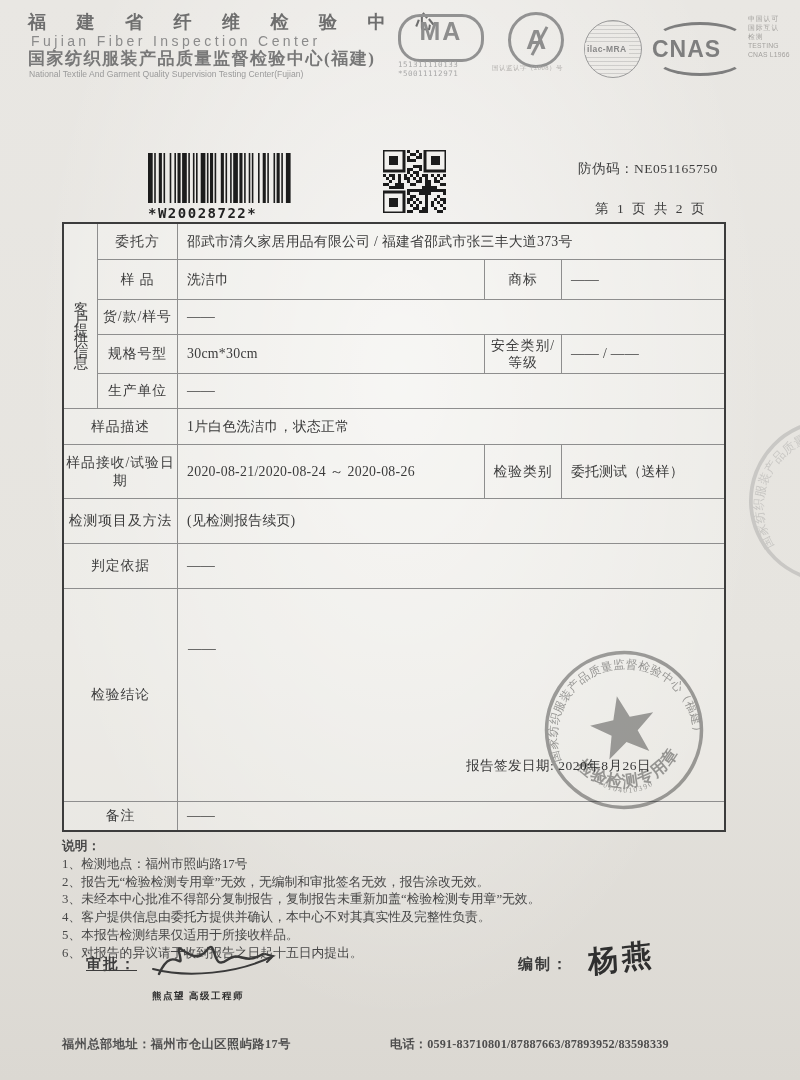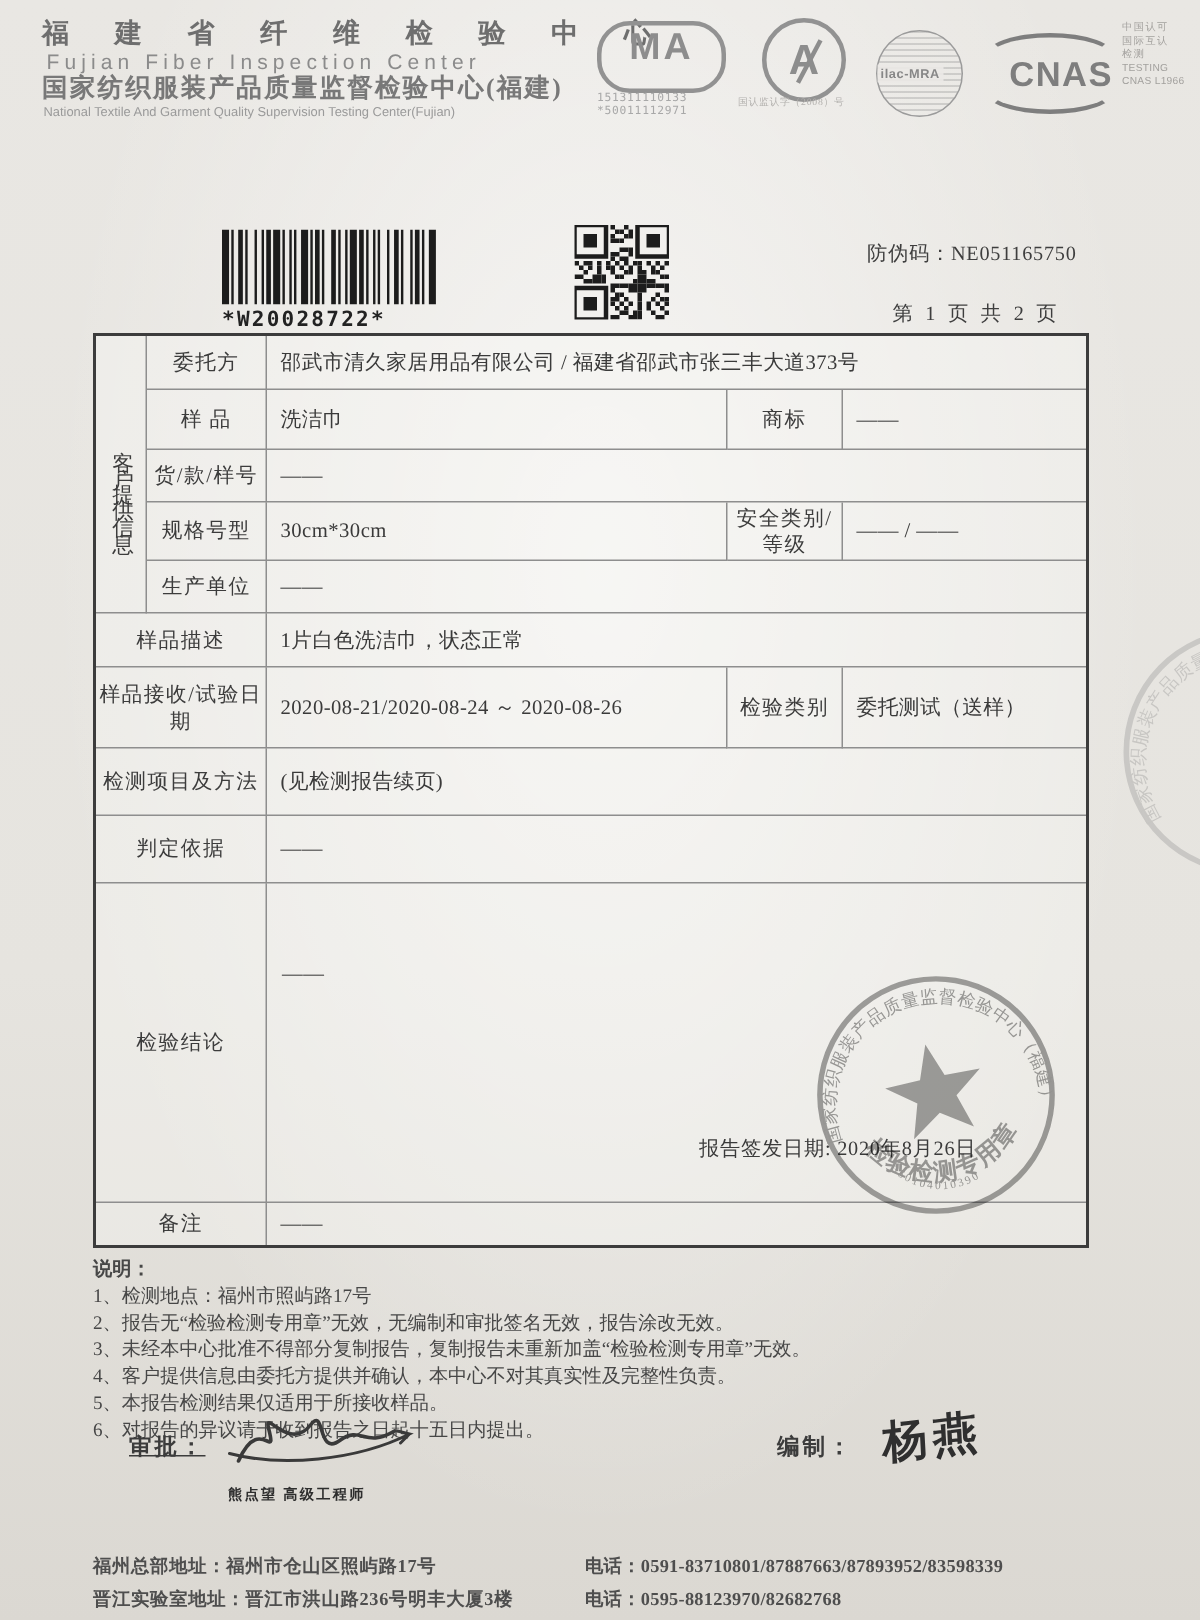--- a/index.html
+++ b/index.html
@@ -25,21 +25,21 @@
   .cma-no{left:398px;top:60px;font-size:7.5px;line-height:9px;color:#a8a8a8;font-family:"DejaVu Sans Mono",monospace;letter-spacing:.5px;}
   .cal-circle{left:508px;top:12px;width:50px;height:50px;border:3.5px solid #929292;border-radius:50%;
     display:flex;align-items:center;justify-content:center;font-weight:700;font-size:28px;
     font-family:"Liberation Sans",sans-serif;color:#8d8d8d;position:absolute;}
   .cal-slash{position:absolute;left:27px;top:10px;width:3px;height:32px;background:#8d8d8d;transform:rotate(28deg);}
   .cal-caption{left:492px;top:64px;font-size:6.5px;color:#b3b1ae;letter-spacing:.5px;}
   .ilac{left:584px;top:20px;width:56px;height:56px;border:1.5px solid #9b9b9b;border-radius:50%;
     background:repeating-linear-gradient(180deg,rgba(150,150,150,.35) 0 1px,transparent 1px 4px);
     display:flex;align-items:center;justify-content:flex-start;}
   .ilac-band{background:rgba(235,233,229,.9);font-family:"Liberation Sans",sans-serif;font-weight:700;font-size:8.5px;color:#878787;padding:1px 2px;letter-spacing:.4px;}
-  .cnas{left:652px;top:26px;width:90px;height:46px;display:flex;align-items:center;justify-content:flex-end;position:absolute;}
+  .cnas{left:652px;top:26px;width:90px;height:46px;display:flex;align-items:center;justify-content:flex-start;position:absolute;}
   .cnas-word{font-family:"Liberation Sans",sans-serif;font-weight:700;font-size:23px;color:#7e7e7e;letter-spacing:1px;}
   .cnas-arc{position:absolute;left:4px;width:82px;height:26px;border:3px solid #7e7e7e;border-radius:50%;}
   .cnas-arc.top{top:-4px;border-bottom-color:transparent;border-left-color:transparent;border-right-color:transparent;}
   .cnas-arc.bot{bottom:-4px;border-top-color:transparent;border-left-color:transparent;border-right-color:transparent;}
   .cnas-side{left:748px;top:14px;font-size:6.8px;line-height:9px;color:#a3a19e;letter-spacing:1px;}
   .cnas-side .en{letter-spacing:.2px;font-family:"Liberation Sans",sans-serif;}
   
   .report-title{left:0;top:96px;width:100%;text-align:center;font-size:31px;font-weight:700;color:#3a3a3a;letter-spacing:27px;padding-left:27px;box-sizing:border-box;}
   .barcode{left:148px;top:153px;width:182px;height:50px;}
   .barcode-text{left:148px;top:205px;width:182px;text-align:left;font-family:"DejaVu Sans Mono",monospace;font-size:14px;letter-spacing:1.5px;color:#222;font-weight:700;}
@@ -389,19 +389,15 @@
   </svg>
   <div class="abs approve-stamp">熊点望 高级工程师</div>
   <div class="abs compile-label">编制：</div>
   <div class="abs compile-sig">杨燕</div>
 
   <div class="abs footer">
     <div class="foot-row">
       <span class="foot-addr"><span>福州总部地址：</span><span>福州市仓山区照屿路17号</span></span>
       <span class="foot-tel"><span>电话：</span><span>0591-83710801/87887663/87893952/83598339</span></span>
     </div>
-    <div class="foot-row">
-      <span class="foot-addr"><span>晋江实验室地址：</span><span>晋江市洪山路236号明丰大厦3楼</span></span>
-      <span class="foot-tel"><span>电话：</span><span>0595-88123970/82682768</span></span>
-    </div>
   </div>
 
 </div>
 
 </body></html>

